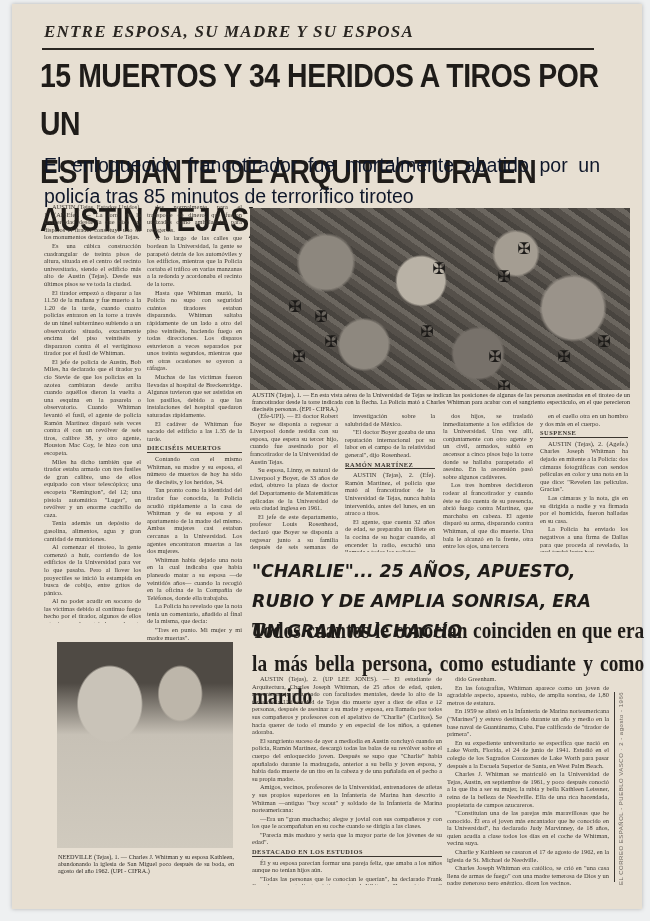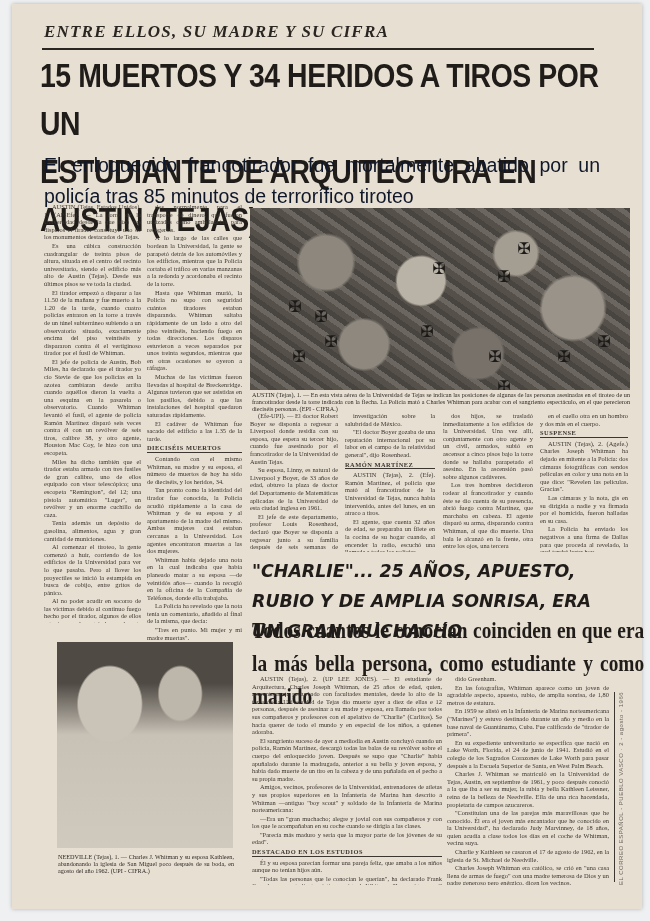--- a/index.html
+++ b/index.html
@@ -33,21 +33,21 @@
   .deck2{position:absolute;left:252px;top:614px;width:392px;font-family:"Liberation Serif",serif;font-weight:bold;font-size:22.5px;line-height:33px;color:#1f1c19;text-align:justify;transform:scaleX(.86);transform-origin:left top;width:456px;}
   .vert{position:absolute;left:618px;top:695px;width:10px;height:190px;}
   .vert span{position:absolute;left:0;top:0;transform:rotate(-90deg) translate(-190px,0);transform-origin:left top;white-space:nowrap;font-family:"Liberation Sans",sans-serif;font-size:6px;color:#6a645d;letter-spacing:.5px;}
   .vrule{position:absolute;left:614px;top:692px;width:1px;height:190px;background:#3b3630;}
 </style>
 </head>
 <body>
 
 <div class="page"></div>
 
-<div class="kicker">ENTRE ELLOS, SU MADRE Y SU CIFRA</div>
+<div class="kicker">ENTRE ESPOSA, SU MADRE Y SU ESPOSA</div>
 <div class="rule-top"></div>
 
 <div class="headline">
   <div>15 MUERTOS Y 34 HERIDOS A TIROS POR UN</div>
   <div>ESTUDIANTE DE ARQUITECTURA EN AUSTIN (TEJAS)</div>
 </div>
 
 <div class="deck">El enloquecido francotirador fue mortalmente abatido por un policía tras 85 minutos de terrorífico tiroteo</div>
 
 <div class="col" style="left:44px;top:203px;width:97px;height:420px;">

